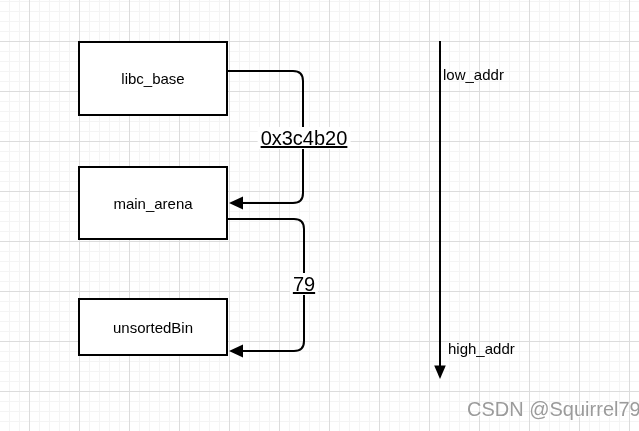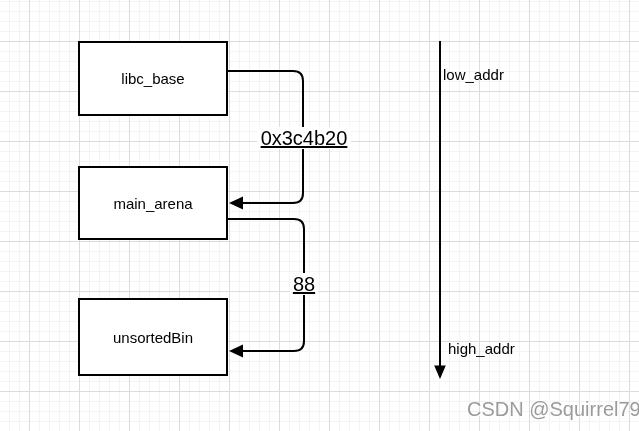--- a/index.html
+++ b/index.html
@@ -36,21 +36,21 @@
     background: #ffffff;
     display: flex;
     align-items: center;
     justify-content: center;
     font-size: 15px;
     line-height: 1;
     white-space: nowrap;
   }
   .node-libc     { left: 78px; top: 41px;  height: 75px; }
   .node-arena    { left: 78px; top: 166px; height: 74px; }
-  .node-unsorted { left: 78px; top: 298px; height: 78px; }
+  .node-unsorted { left: 78px; top: 298px; height: 58px; }
 
   .edge-label {
     position: absolute;
     transform: translate(-50%, -50%);
     background: #ffffff;
     padding: 1px 3px;
     font-size: 20px;
     line-height: 1;
     white-space: nowrap;
     text-decoration: underline;
@@ -108,21 +108,21 @@
   <div class="node node-arena">
     <span>main_arena</span>
   </div>
 
   <div class="node node-unsorted">
     <span>unsortedBin</span>
   </div>
 
   <div class="edge-label edge-label-1">0x3c4b20</div>
 
-  <div class="edge-label edge-label-2">88</div>
+  <div class="edge-label edge-label-2">79</div>
 
   <div class="axis-label axis-label-low">low_addr</div>
 
   <div class="axis-label axis-label-high">high_addr</div>
 
   <div class="watermark">CSDN @Squirrel79</div>
 
 </div>
 
 </body></html>

